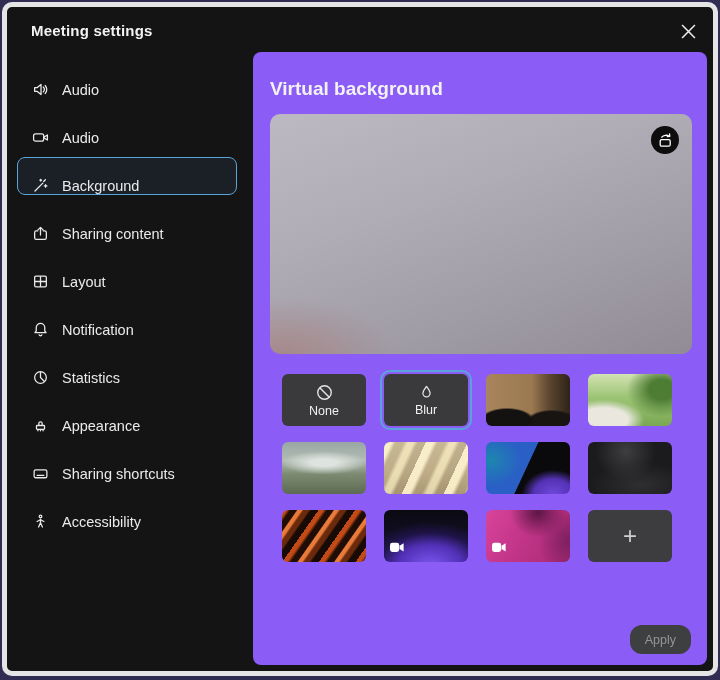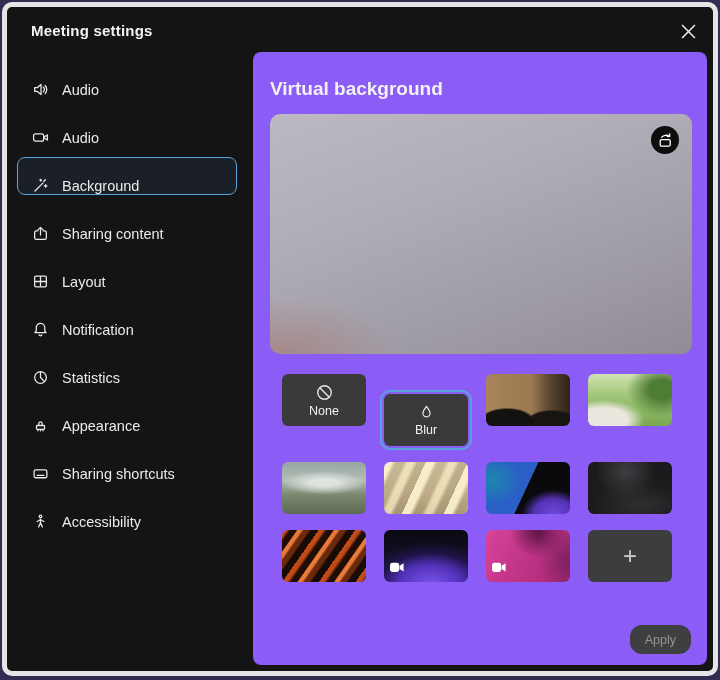--- a/index.html
+++ b/index.html
@@ -61,21 +61,21 @@
   .tiles {
     display:grid; grid-template-columns:repeat(4, 84px);
     column-gap:18px; row-gap:16px;
     margin:20px 0 0 12px;
   }
   .tile {
     width:84px; height:52px; border-radius:6px; border:none; padding:0;
     position:relative; overflow:hidden; cursor:pointer;
     background:#3a3a3c;
   }
-  .tile.selected { outline:2px solid #5ba3db; outline-offset:2px;margin-top:20px; }
+  .tile.selected { outline:2px solid #5ba3db; outline-offset:2px; }
   .tile.option {
     display:flex; flex-direction:column; align-items:center; justify-content:center;
     gap:2px; color:#f0f0f0; font-size:12.5px;
   }
   .tile.add-tile {
     background:#3d3d3f; display:flex; align-items:center; justify-content:center;
     color:#cfcfcf; font-size:24px; font-weight:300; line-height:1;
   }
 
   .thumb-dni { background:#ffffff; text-align:left; padding:11px 0 0 10px; }

